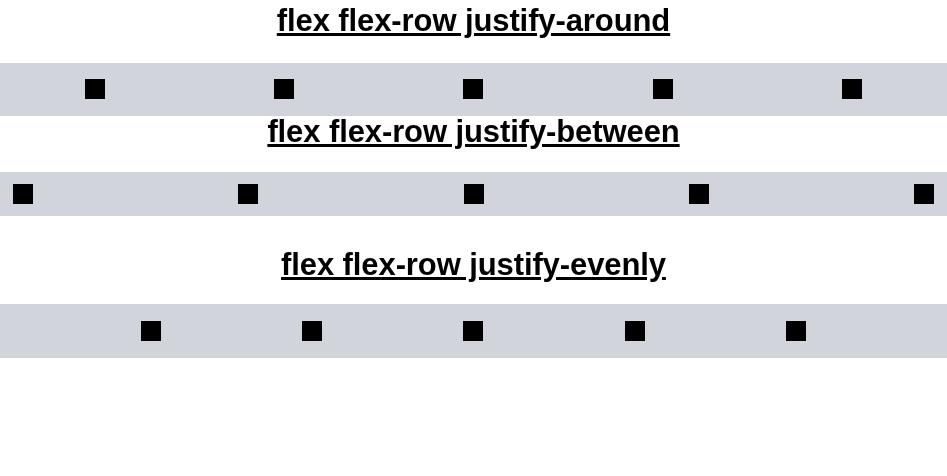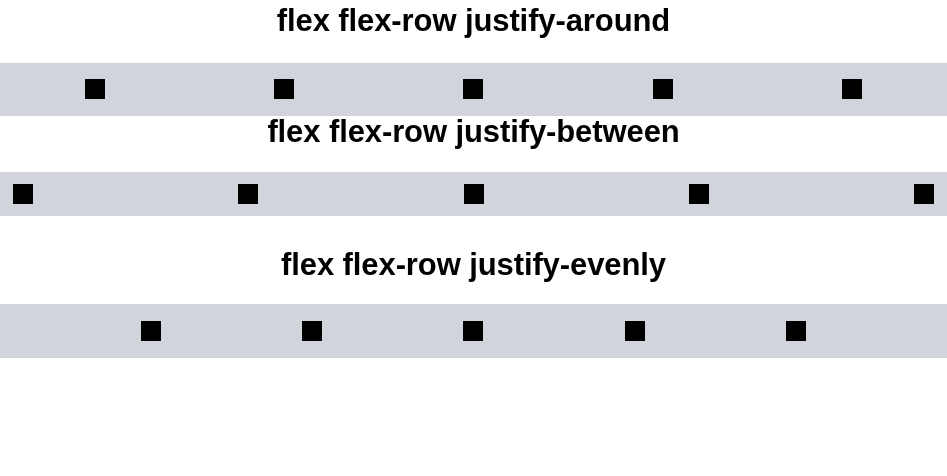--- a/index.html
+++ b/index.html
@@ -18,20 +18,21 @@
     height: 476px;
     display: flex;
     flex-direction: column;
     background: #ffffff;
   }
 
   
   .section {
     width: 100%;
     flex: 0 0 auto;
+    text-decoration: underline;
   }
 
   .section-title {
     font-family: "Liberation Sans", sans-serif;
     font-weight: bold;
     font-size: 31px;
     line-height: 1.05;
     color: #000000;
     text-align: center;
     letter-spacing: -0.1px;

